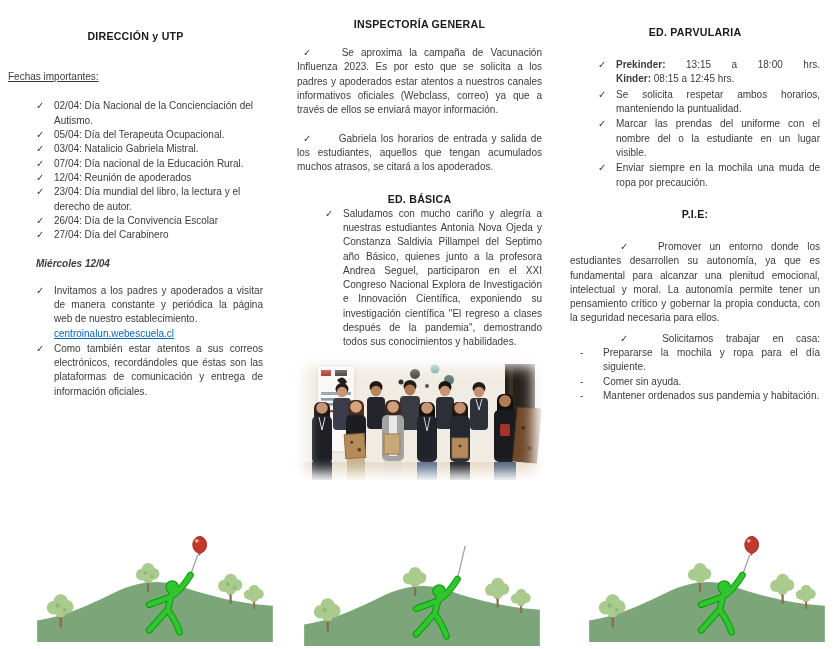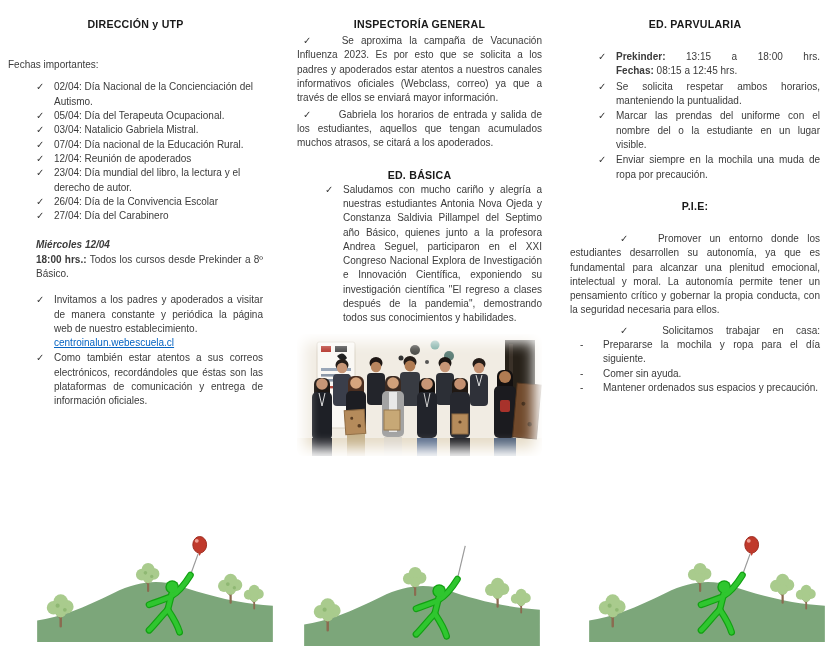--- a/index.html
+++ b/index.html
@@ -10,46 +10,46 @@
   }
   *{box-sizing:border-box}
   html,body{margin:0;padding:0}
   body{
     width:838px;height:649px;background:#ffffff;overflow:hidden;
     font-family:"Liberation Sans","DejaVu Sans",sans-serif;
     font-size:10px;line-height:1.43;color:var(--text);
   }
   .page{display:flex;width:838px;height:649px}
   .col{position:relative;height:649px}
-  .col-left{width:283px;padding:0 20px 0 8px}
+  .col-left{width:283px;padding:12px 20px 0 8px}
   .col-mid{width:275px;padding:0 16px 0 14px}
-  .col-right{width:280px;padding:0 18px 0 12px}
+  .col-right{width:280px;padding:8px 18px 0 12px}
 
   h2.sec{font-size:10.6px;font-weight:bold;color:var(--heading);
     text-align:center;margin:17px 0 0 0;letter-spacing:.25px}
   .col-mid h2.sec2{}
   .col-right h2.sec2{}
 
-  .dates-head{margin:26px 0 8px 0;}
+  .dates-head{margin:26px 0 15px 0;text-decoration:underline}
 
   ul.checklist{list-style:none;margin:0;padding:0 0 0 28px}
   ul.checklist li{display:flex;gap:7px}
   .chk{flex:0 0 11px;color:#3b3b3b}
   .t{flex:1 1 auto}
   ul.just .t{text-align:justify}
   ul.gapped{margin-top:12px}
   ul.gapped li + li{margin-top:1px}
 
   .meet{margin:15px 0 0 28px}
   .meet-head{font-weight:bold;font-style:italic;text-decoration:underline;margin:0 0 13px 0}
   .meet-day{font-weight:bold;font-style:italic}
   .meet-desc{margin:0;text-align:justify}
 
   .para{text-align:justify;margin:0}
-  .para.mt{margin-top:2px}
+  .para.mt{margin-top:14px}
   .chk-in{margin:0 26px 0 6px}
   .chk-deep{margin:0 24px 0 50px}
   .line-just{display:block;text-align:justify;text-align-last:justify}
   .line-block{display:block}
   .solicit{margin-top:6px}
 
   .weblink{color:var(--link-blue);text-decoration:underline;display:block;cursor:pointer}
 
   .checkpara-list{margin-top:16px}
 
@@ -103,21 +103,20 @@
           <span class="t" data-name="date-text">26/04: Día de la Convivencia Escolar</span>
         </li>
       <li data-name="date-item">
           <span class="chk" data-name="check-icon">✓</span>
           <span class="t" data-name="date-text">27/04: Día del Carabinero</span>
         </li>
     </ul>
 
     <div class="meet" data-name="meetings-block">
       <div class="meet-day" data-name="meeting-day">Miércoles 12/04</div>
-      <p class="meet-desc" data-name="meeting-description"><b data-name="meeting-time">18:00 hrs.:</b> <span data-name="meeting-courses">Todos los cursos desde Prekinder a 8º Básico.</span></p>
     </div>
 
     <ul class="checklist just gapped" data-name="notices-list">
       <li data-name="website-notice">
         <span class="chk" data-name="check-icon">✓</span>
         <span class="t"><span data-name="website-notice-text">Invitamos a los padres y apoderados a visitar de manera constante y periódica la página web de nuestro establecimiento.</span>
           <a class="weblink" data-name="school-website-link">centroinalun.webescuela.cl</a>
         </span>
       </li>
       <li data-name="email-notice">
@@ -375,21 +374,21 @@
   </section>
 
   <section class="col col-right" data-name="column-ed-parvularia">
     <h2 class="sec" data-name="section-title-ed-parvularia">ED. PARVULARIA</h2>
 
     <ul class="checklist just gapped" style="margin-top:18px" data-name="parvularia-list">
       <li data-name="schedule-item">
         <span class="chk" data-name="check-icon">✓</span>
         <span class="t">
           <span class="line-just" data-name="prekinder-schedule"><b>Prekinder:</b> <span>13:15 a 18:00 hrs.</span></span>
-          <span class="line-block" data-name="kinder-schedule"><b>Fechas:</b> <span>08:15 a 12:45 hrs.</span></span>
+          <span class="line-block" data-name="kinder-schedule"><b>Kinder:</b> <span>08:15 a 12:45 hrs.</span></span>
         </span>
       </li>
       <li data-name="punctuality-item">
           <span class="chk" data-name="check-icon">✓</span>
           <span class="t" data-name="punctuality-text">Se solicita respetar ambos horarios, manteniendo la puntualidad.</span>
         </li>
       <li data-name="uniform-item">
           <span class="chk" data-name="check-icon">✓</span>
           <span class="t" data-name="uniform-text">Marcar las prendas del uniforme con el nombre del o la estudiante en un lugar visible.</span>
         </li>
@@ -410,21 +409,21 @@
       <li data-name="task-item">
           <span class="chk" style="flex-basis:16px" data-name="dash-icon">-</span>
           <span class="t" data-name="task-text">Prepararse la mochila y ropa para el día siguiente.</span>
         </li>
       <li data-name="task-item">
           <span class="chk" style="flex-basis:16px" data-name="dash-icon">-</span>
           <span class="t" data-name="task-text">Comer sin ayuda.</span>
         </li>
       <li data-name="task-item">
           <span class="chk" style="flex-basis:16px" data-name="dash-icon">-</span>
-          <span class="t" data-name="task-text">Mantener ordenados sus espacios y precaución.</span>
+          <span class="t" data-name="task-text">Mantener ordenados sus pandemia y habitación.</span>
         </li>
     </ul>
 
     <svg class="footer-art" viewBox="0 0 240 112" data-name="hill-illustration">
       <path data-name="hill" d="M0,90 C22,87 48,77 78,62 C103,50 124,48 145,55 C172,64 204,73 240,75 L240,112 L0,112 Z" style="fill:var(--hill-green)"></path>
       <g data-name="tree-icon" transform="translate(24,96) scale(1.05)">
         <path d="M0,0 L0,-14 M0,-8 L-6,-15 M0,-9 L5,-14" style="stroke:var(--trunk-brown)" stroke-width="2.4" fill="none" stroke-linecap="round"></path>
         <circle cx="-7" cy="-18" r="6.5" style="fill:var(--foliage-green)"></circle>
           <circle cx="6" cy="-19" r="6.5" style="fill:var(--foliage-green)"></circle>
           <circle cx="0" cy="-24" r="7" style="fill:var(--foliage-green)"></circle>

